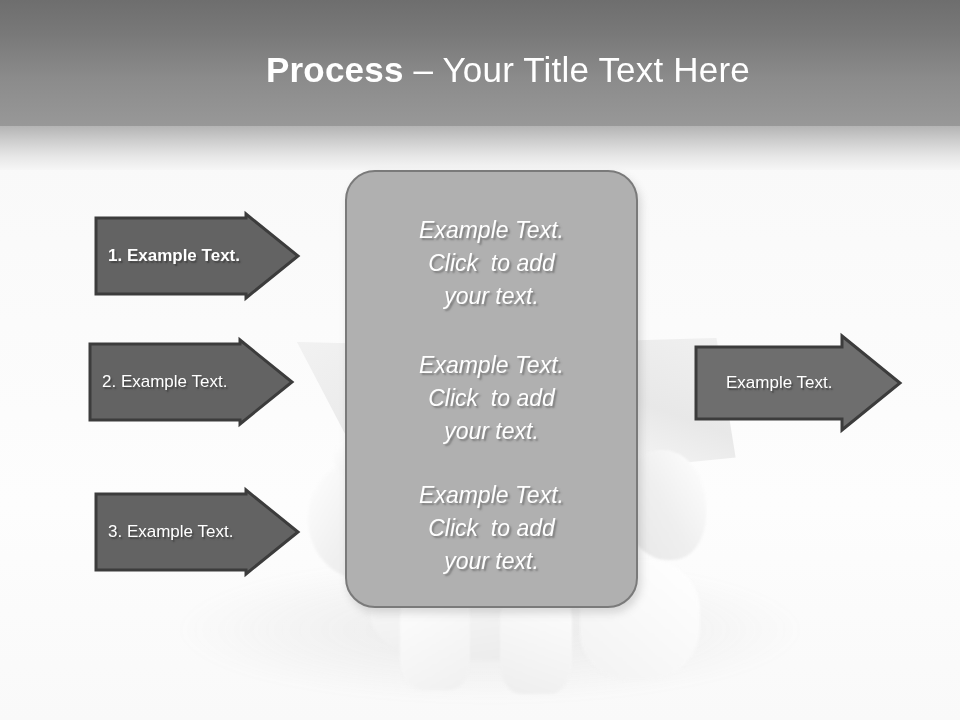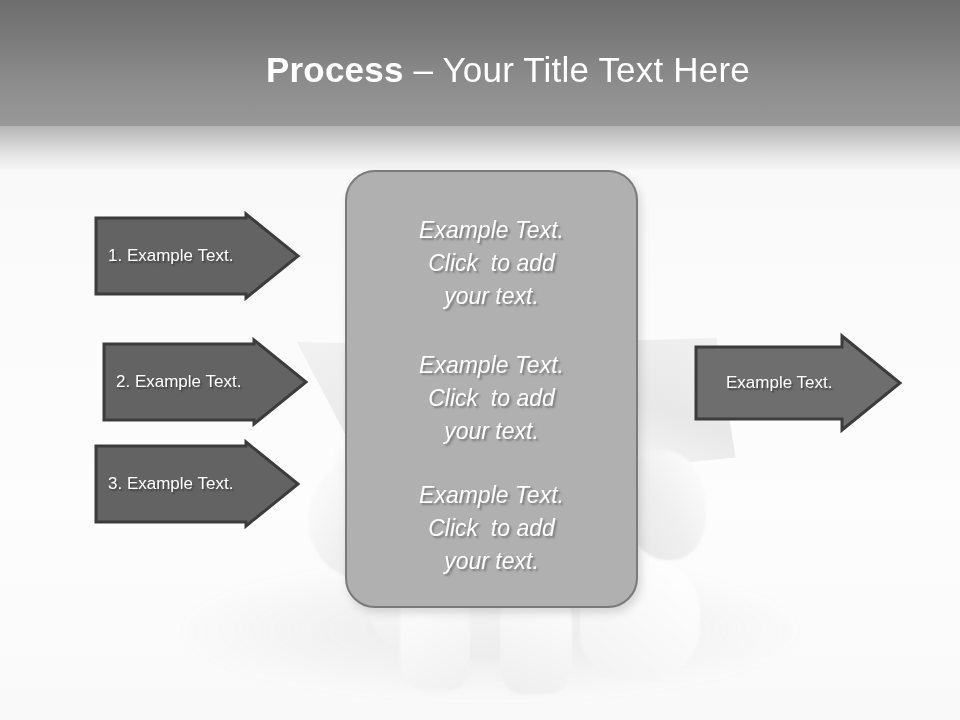--- a/index.html
+++ b/index.html
@@ -204,23 +204,23 @@
     height: 100%;
     display: flex;
     align-items: center;
     color: #ffffff;
     font-size: 17px;
     white-space: nowrap;
     text-shadow: 1.5px 1.5px 1.5px rgba(60,60,60,0.8);
     pointer-events: none;
   }
 
-  .arrow-left-1 { left: 94px; top: 212px; width: 206px; height: 88px; }
-  .arrow-left-2 { left: 102px; top: 338px; width: 206px; height: 88px; text-decoration: underline; }
-  .arrow-left-3 { left: 94px; top: 440px; width: 206px; height: 88px; }
+  .arrow-left-1 { left: 94px; top: 212px; width: 206px; height: 88px; font-weight: bold; }
+  .arrow-left-2 { left: 88px; top: 338px; width: 206px; height: 88px; text-decoration: underline; }
+  .arrow-left-3 { left: 94px; top: 488px; width: 206px; height: 88px; }
   .arrow-left-1 .arrow-label,
   .arrow-left-2 .arrow-label,
   .arrow-left-3 .arrow-label { left: 14px; }
 
   .arrow-right-1 { left: 694px; top: 334px; width: 208px; height: 98px; }
   .arrow-right-1 .arrow-label { left: 32px; }
 </style>
 </head>
 <body>
 

